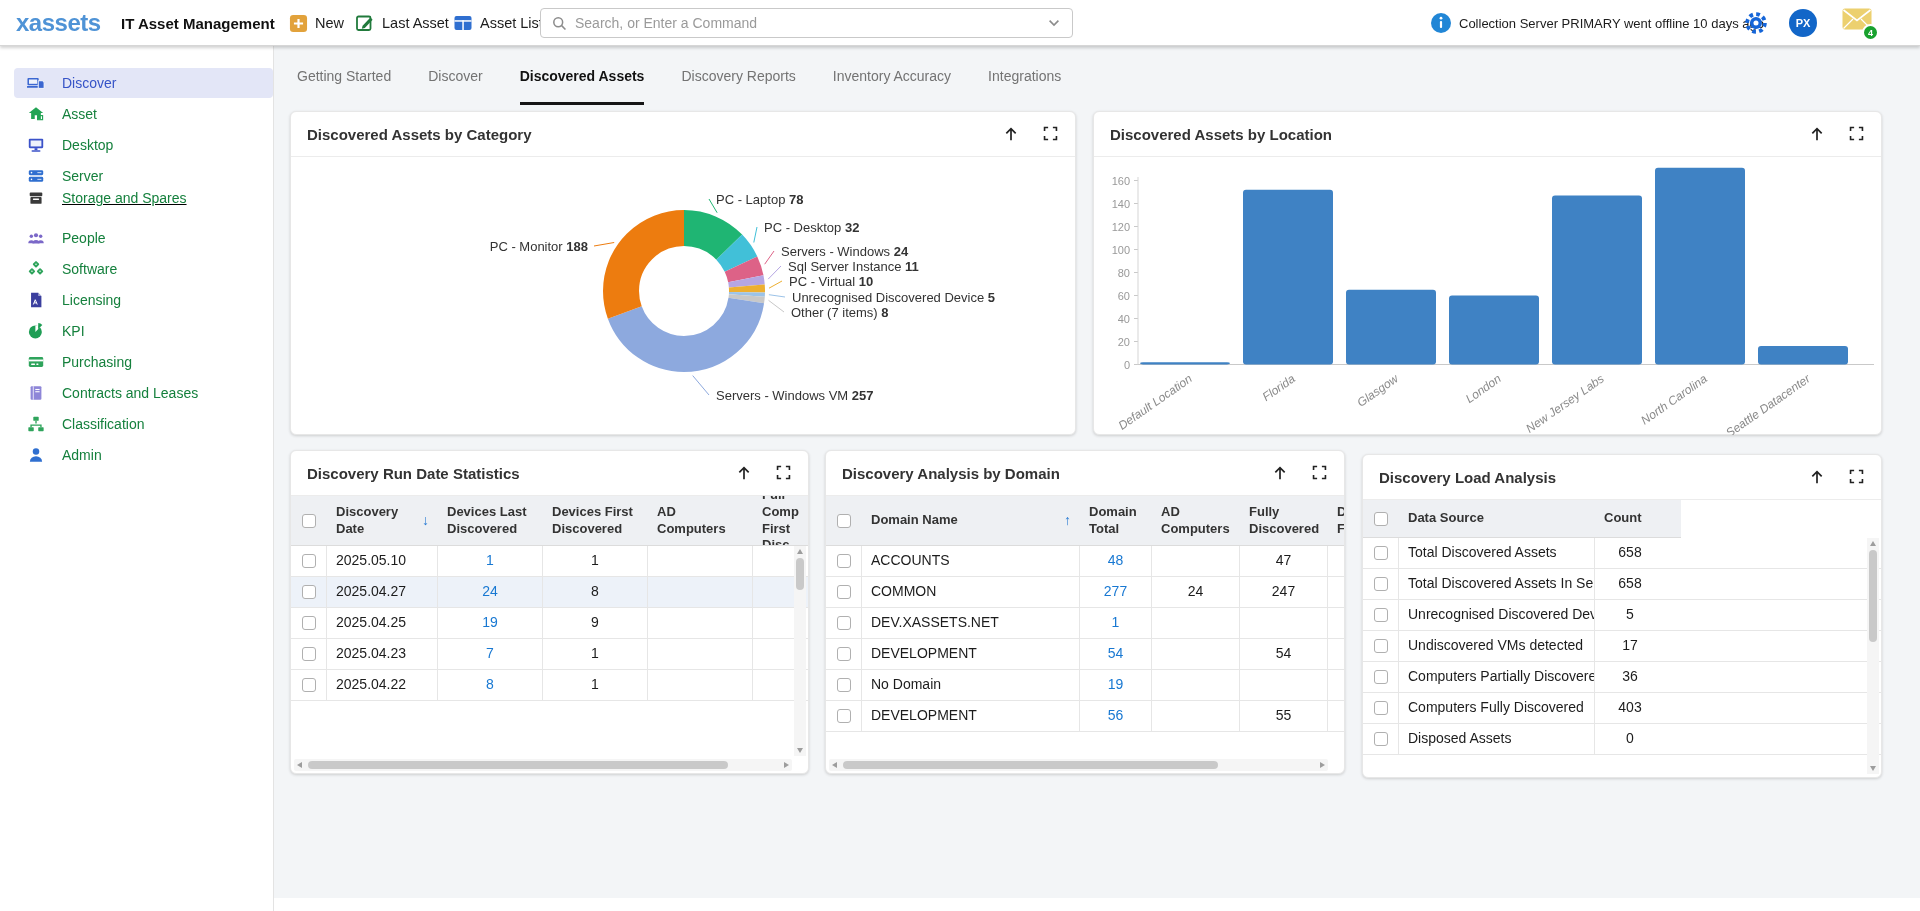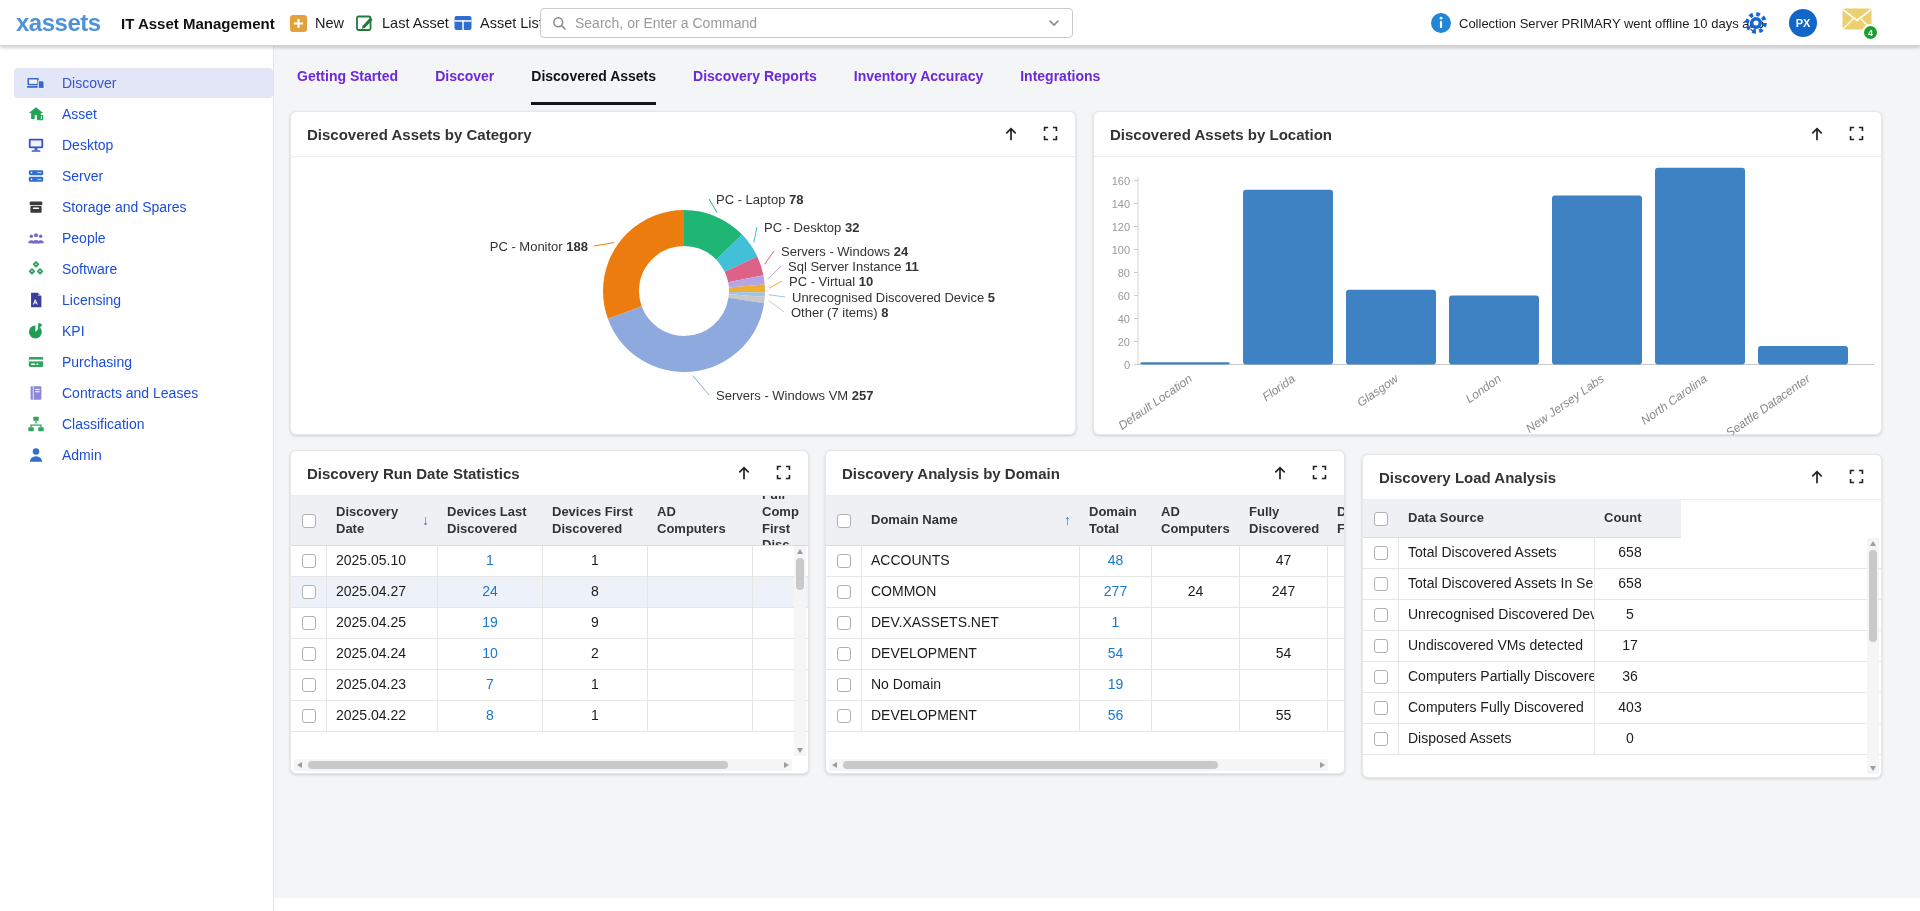--- a/index.html
+++ b/index.html
@@ -29,30 +29,30 @@
   .mail { position:absolute; left:1842px; top:8px; width:40px; height:34px; }
   .badge { position:absolute; left:20px; top:16px; width:17px; height:17px; border-radius:50%;
     background:#18a12e; border:2px solid #fff; color:#fff; font-size:9px; font-weight:700;
     display:flex; align-items:center; justify-content:center; }
 
   
   .sidebar { position:absolute; left:0; top:46px; width:274px; height:865px; background:#fff;
     border-right:1px solid #e3e3e3; z-index:20; }
   .side-item { position:absolute; left:14px; right:0; height:30px; display:flex; align-items:center;
     gap:17px; padding-left:13px; cursor:pointer; border-radius:4px; }
-  .side-item .lbl { font-size:14px; color:#1d4ed8; }
+  .side-item .lbl { font-size:14px; color:#15803d; }
   .side-item.sel { background:#e3e6f7; }
   .side-item.sel .lbl { color:#3653c7; }
   .side-item .ic { width:18px; height:18px; display:flex; }
 
   
   .main { position:absolute; left:274px; top:46px; width:1646px; height:852px; background:#f3f5f7; }
   .tabs { position:absolute; left:23px; top:13px; height:46px; display:flex; }
-  .tab { font-size:14px; color:#6d28d9; padding:9px 0 13px 0; margin-right:37px; cursor:pointer;
-    border-bottom:3px solid transparent;font-weight:bold; }
+  .tab { font-size:14px; color:#737373; padding:9px 0 13px 0; margin-right:37px; cursor:pointer;
+    border-bottom:3px solid transparent; }
   .tab.active { color:#121212; font-weight:700; border-bottom-color:#161616; }
 
   .card { position:absolute; background:#fff; border-radius:6px;
     box-shadow:0 1px 3px rgba(0,0,0,.16); border:1px solid #e7e7e7; }
   .card-head { height:45px; border-bottom:1px solid #ececec; display:flex; align-items:center;
     padding:0 16px; }
   .card-title { font-size:15px; font-weight:700; color:#333; }
   .card-icons { margin-left:auto; display:flex; gap:22px; }
   .card-icons .cic { cursor:pointer; display:flex; }
   .card-body { position:relative; overflow:hidden; }
@@ -202,21 +202,21 @@
             <rect x="2" y="3.5" width="16" height="5.6" rx="1.6" fill="#2f6fd0"></rect>
             <rect x="2" y="10.9" width="16" height="5.6" rx="1.6" fill="#2f6fd0"></rect>
             <circle cx="5" cy="6.3" r=".9" fill="#fff"></circle>
             <circle cx="5" cy="13.7" r=".9" fill="#fff"></circle>
             <rect x="11.5" y="5.8" width="4.5" height="1" fill="#fff" opacity=".85"></rect>
             <rect x="11.5" y="13.2" width="4.5" height="1" fill="#fff" opacity=".85"></rect>
           </svg>
         </span>
                  <span class="lbl">Server</span>
       </div>
-      <div class="side-item" style="top: 146px;">
+      <div class="side-item" style="top: 137px; text-decoration: underline;">
         <span class="ic">
           <svg width="18" height="18" viewBox="0 0 20 20">
             <rect x="3" y="4" width="14" height="4" rx="1" fill="#3a3a3a"></rect>
             <rect x="3.8" y="9" width="12.4" height="7.5" rx="1" fill="#3a3a3a"></rect>
             <rect x="6.5" y="10.6" width="7" height="1.5" rx=".75" fill="#fff"></rect>
           </svg>
         </span>
                  <span class="lbl">Storage and Spares</span>
       </div>
       <div class="side-item" style="top: 177px;">
@@ -493,30 +493,20 @@
             <div class="td" style="width:111px;flex:none">2025.04.25</div>
             <div class="td c link" style="width:105px;flex:none">19</div>
             <div class="td c" style="width:105px;flex:none">9</div>
             <div class="td c" style="width:105px;flex:none"></div>
             <div class="td" style="width:70px;flex:none"></div>
           </div>
           <div class="tr">
             <div class="td cbcell" style="width:36px;flex:none;border-right:1px solid #e6e6e6">
               <span class="checkbox"></span>
             </div>
-            <div class="td" style="width:111px;flex:none">2025.04.24</div>
-            <div class="td c link" style="width:105px;flex:none">10</div>
-            <div class="td c" style="width:105px;flex:none">2</div>
-            <div class="td c" style="width:105px;flex:none"></div>
-            <div class="td" style="width:70px;flex:none"></div>
-          </div>
-          <div class="tr">
-            <div class="td cbcell" style="width:36px;flex:none;border-right:1px solid #e6e6e6">
-              <span class="checkbox"></span>
-            </div>
             <div class="td" style="width:111px;flex:none">2025.04.23</div>
             <div class="td c link" style="width:105px;flex:none">7</div>
             <div class="td c" style="width:105px;flex:none">1</div>
             <div class="td c" style="width:105px;flex:none"></div>
             <div class="td" style="width:70px;flex:none"></div>
           </div>
           <div class="tr">
             <div class="td cbcell" style="width:36px;flex:none;border-right:1px solid #e6e6e6">
               <span class="checkbox"></span>
             </div>

